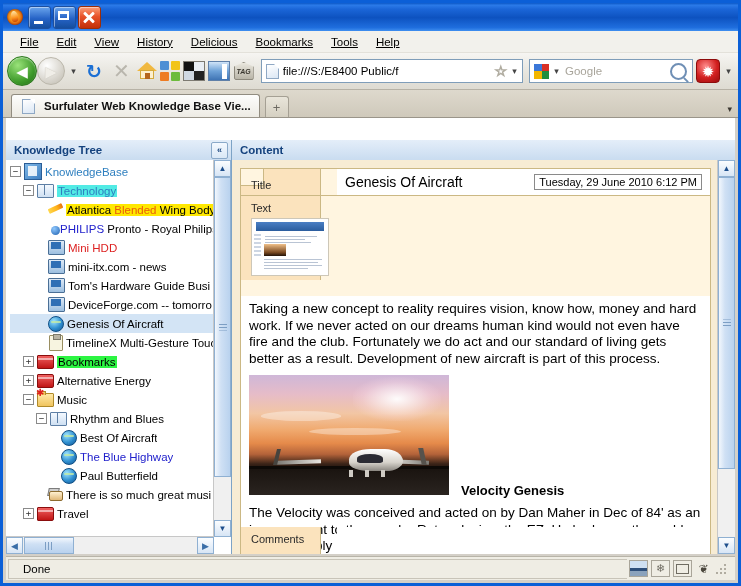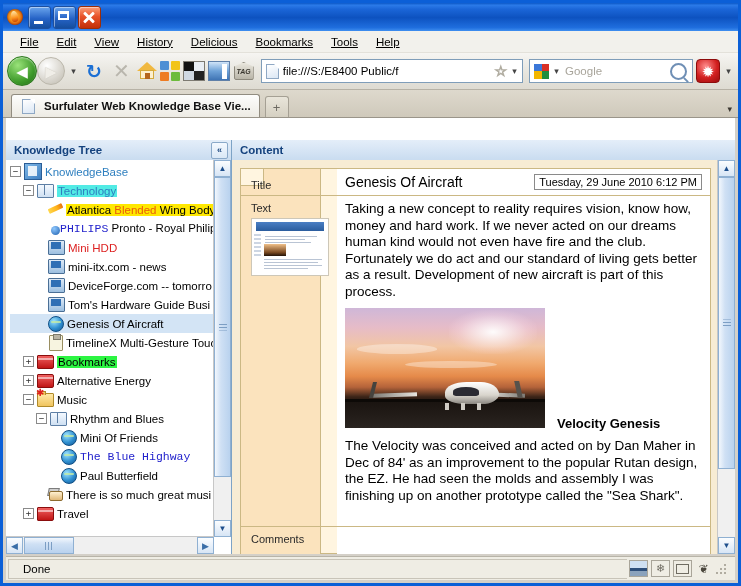--- a/index.html
+++ b/index.html
@@ -187,21 +187,21 @@
     font-size:9px;line-height:7px;color:#333;font-family:"DejaVu Sans Mono",monospace;
     margin-right:3px;flex:0 0 auto;
   }
   .expander.none{border:none;background:transparent;}
   .ticon{width:16px;height:15px;margin-right:3px;flex:0 0 auto;position:relative;}
   .tlabel2{overflow:hidden;}
   .hl-yellow{background:#ffe800;padding:0 1px;}
   .hl-cyan{background:#52ebe5;padding:0 1px;}
   .hl-green{background:#2cf542;padding:0 1px;}
   .red{color:#dd2222;}
-  .blue{color:#2222cc;font-family:Liberation Mono, monospace;}
+  .blue{color:#2222cc;}
   .aqua{color:#2e7fbf;}
   .orange{color:#e85c0c;}
 
   
   .ic-kb{background:linear-gradient(135deg,#7fb8e8,#3f7fc0);border:1px solid #2a5d96;}
   .ic-kb:after{content:"";position:absolute;left:3px;top:2px;width:9px;height:10px;background:#fff;opacity:.85;}
   .ic-book{width:15px;height:12px;background:linear-gradient(180deg,#f4f9ff,#cfe0f2);border:1px solid #5d7fa5;border-radius:1px;position:relative;}
   .ic-book:after{content:"";position:absolute;left:6px;top:0;width:1px;height:10px;background:#5d7fa5;}
   .ic-redbook{width:15px;height:12px;background:linear-gradient(180deg,#f06060,#c01515);border:1px solid #8a0d0d;border-radius:1px 2px 2px 1px;position:relative;}
   .ic-redbook:after{content:"";position:absolute;left:0;top:2px;width:15px;height:2px;background:#fff;opacity:.55;}
@@ -452,26 +452,26 @@
                 <span class="tlabel2 red">Mini HDD</span>
               </div>
               <div class="tnode" style="padding-left: 26px;">
                 <span class="expander none"></span>
                 <span class="ticon ic-monitor"></span>
                 <span class="tlabel2">mini-itx.com - news</span>
               </div>
               <div class="tnode" style="padding-left: 26px;">
                 <span class="expander none"></span>
                 <span class="ticon ic-monitor"></span>
+                <span class="tlabel2">Tom's Hardware Guide Busi</span>
+              </div>
+              <div class="tnode" style="padding-left: 26px;">
+                <span class="expander none"></span>
+                <span class="ticon ic-monitor"></span>
                 <span class="tlabel2">DeviceForge.com -- tomorro</span>
-              </div>
-              <div class="tnode" style="padding-left: 26px;">
-                <span class="expander none"></span>
-                <span class="ticon ic-monitor"></span>
-                <span class="tlabel2">Tom's Hardware Guide Busi</span>
               </div>
               <div class="tnode sel" style="padding-left: 26px;">
                 <span class="expander none"></span>
                 <span class="ticon ic-globe"></span>
                 <span class="tlabel2">Genesis Of Aircraft</span>
               </div>
               <div class="tnode" style="padding-left: 26px;">
                 <span class="expander none"></span>
                 <span class="ticon ic-note"></span>
                 <span class="tlabel2">TimelineX Multi-Gesture Touc</span>
@@ -494,21 +494,21 @@
                 <span class="tlabel2">Music</span>
               </div>
               <div class="tnode" style="padding-left: 26px;">
                 <span class="expander">−</span>
                 <span class="ticon ic-book"></span>
                 <span class="tlabel2">Rhythm and Blues</span>
               </div>
               <div class="tnode" style="padding-left: 39px;">
                 <span class="expander none"></span>
                 <span class="ticon ic-globe"></span>
-                <span class="tlabel2">Mini Of Friends</span>
+                <span class="tlabel2">Best Of Aircraft</span>
               </div>
               <div class="tnode" style="padding-left: 39px;">
                 <span class="expander none"></span>
                 <span class="ticon ic-globe"></span>
                 <span class="tlabel2 blue">The Blue Highway</span>
               </div>
               <div class="tnode" style="padding-left: 39px;">
                 <span class="expander none"></span>
                 <span class="ticon ic-globe"></span>
                 <span class="tlabel2">Paul Butterfield</span>
@@ -557,21 +557,21 @@
                 <span>Title</span>
               </div>
               <div class="cvalue">
                 <div class="titlerow">
                   <span class="titletext">Genesis Of Aircraft</span>
                   <span class="datebox">Tuesday, 29 June 2010 6:12 PM</span>
                 </div>
               </div>
             </div>
 
-            <div class="crow" style="height:330px;">
+            <div class="crow" style="height:330px;flex-direction:column;">
               <div class="clabel">
                 <span>Text</span>
                 <div class="thumb">
                   <span class="tbar"></span>
                   <span class="tside"></span>
                   <span class="tln" style="left:13px;top:17px;width:52px;"></span>
                   <span class="tln" style="left:13px;top:20px;width:40px;"></span>
                   <span class="tln" style="left:13px;top:23px;width:46px;"></span>
                   <span class="timg"></span>
                   <span class="tln" style="left:12px;top:40px;width:58px;"></span>

